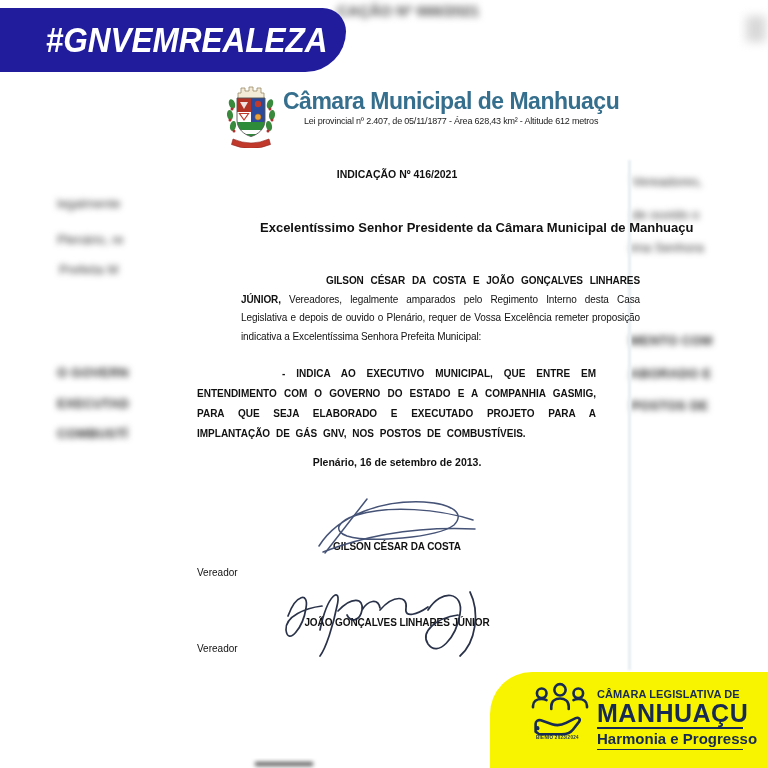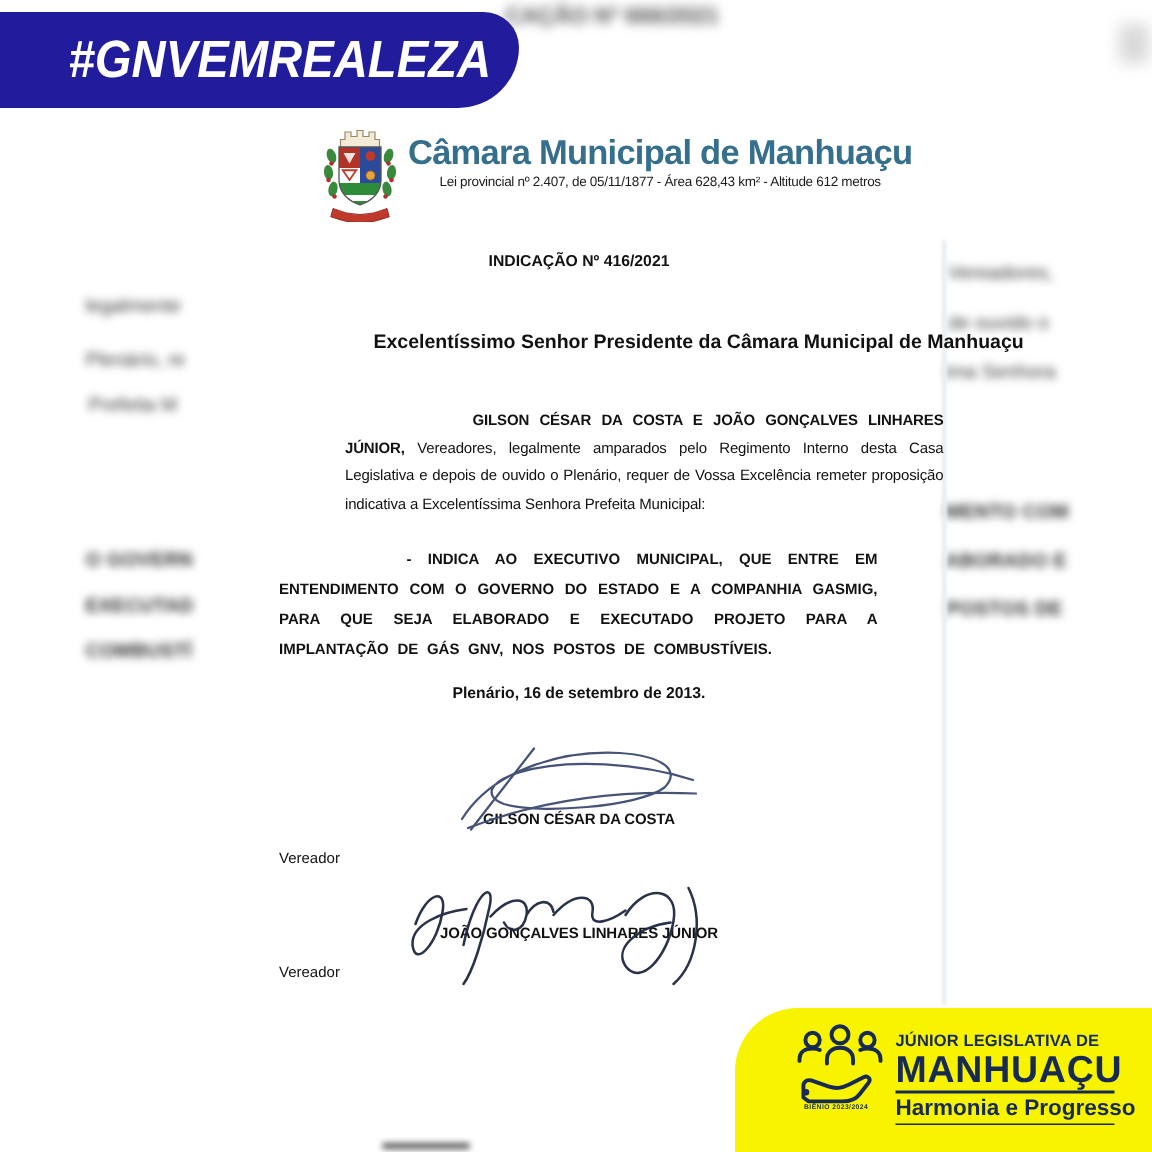--- a/index.html
+++ b/index.html
@@ -8,21 +8,21 @@
 
   
   .frag { position:absolute; filter:blur(3px); color:#3b3b3b; font-size:13px; white-space:nowrap; z-index:1; }
   .frag.b { font-weight:bold; letter-spacing:0.2px; color:#2e2e2e; }
   .frag.big { font-size:15px; font-weight:bold; color:#4a4a4a; filter:blur(3.5px); }
   .bg-sheet-edge { position:absolute; left:628px; top:160px; width:3px; height:510px; background:#e7edf1; filter:blur(1px); z-index:1; }
   .bg-smudge-tr { position:absolute; left:746px; top:16px; width:20px; height:26px; background:#c9c9c9; filter:blur(5px); opacity:.7; z-index:1; }
   .bg-smudge-bottom { position:absolute; left:255px; top:762px; width:58px; height:4px; background:#555; filter:blur(2px); z-index:1; }
 
   
-  .doc { position:absolute; left:143px; top:68px; width:468px; height:690px; background:#ffffff; z-index:2; color:#111; }
+  .doc { position:absolute; left:154px; top:68px; width:468px; height:690px; background:#ffffff; z-index:2; color:#111; }
   .doc-header { position:absolute; left:70px; top:14px; display:flex; align-items:flex-start; }
   .hdr-text { margin-left:5px; text-align:center; padding-top:6px; }
   .hdr-title { font-size:23px; font-weight:bold; color:#356f8d; letter-spacing:-0.5px; white-space:nowrap; }
   .hdr-line { font-size:9px; color:#1c1c1c; line-height:12.5px; white-space:nowrap; letter-spacing:-0.2px; }
   .doc-title { position:absolute; top:100px; left:43px; width:400px; text-align:center; font-weight:bold; font-size:10.5px; }
   .salutation { position:absolute; top:152px; left:106px; font-weight:bold; font-size:13px; white-space:nowrap; }
   .p1 { position:absolute; top:204px; left:43px; width:399px; font-size:10px; line-height:18.5px; text-align:justify; text-indent:85px; letter-spacing:-0.1px;margin-left:44px; }
   .p2 { position:absolute; top:296px; left:43px; width:399px; font-size:10px; font-weight:bold; line-height:20px; text-align:justify; text-indent:85px; word-spacing:3px; }
   .date-line { position:absolute; top:388px; left:43px; width:400px; text-align:center; font-weight:bold; font-size:10.5px; }
   .sig-scrawl-1 { position:absolute; top:428px; left:155px; z-index:3; }
@@ -159,19 +159,19 @@
         <circle cx="57" cy="13" r="5.5"></circle>
         <path d="M26,31 v-3 c0,-6 4.5,-9 10,-9 s10,3 10,9 v3"></path>
         <path d="M5,29 v-1.5 c0,-5 4,-8 10,-8 c2.2,0 4,0.4 5.5,1.2"></path>
         <path d="M67,29 v-1.5 c0,-5 -4,-8 -10,-8 c-2.2,0 -4,0.4 -5.5,1.2"></path>
         <path d="M8,57 v-9 c0,-3 3,-5 6,-4 l13,4.5 c6,2 10,1.5 16,-1.5 l11,-5.5 c3,-1.5 6,1 4,4 l-7,9 c-3,4 -8,5.5 -13,5.5 h-26 z"></path>
         <circle cx="10" cy="53" r="1" fill="#172a53"></circle>
       </g>
     </svg>
     <div class="bb-biennium">BIÊNIO 2023/2024</div>
     <div class="bb-text">
-      <div class="bb-l1">JÚNIOR LEGISLATIVA DE</div>
+      <div class="bb-l1">CÂMARA LEGISLATIVA DE</div>
       <div class="bb-l2">MANHUAÇU</div>
       <div class="bb-l3">Harmonia e Progresso</div>
     </div>
   </div>
 
 </div>
 
 </body></html>

